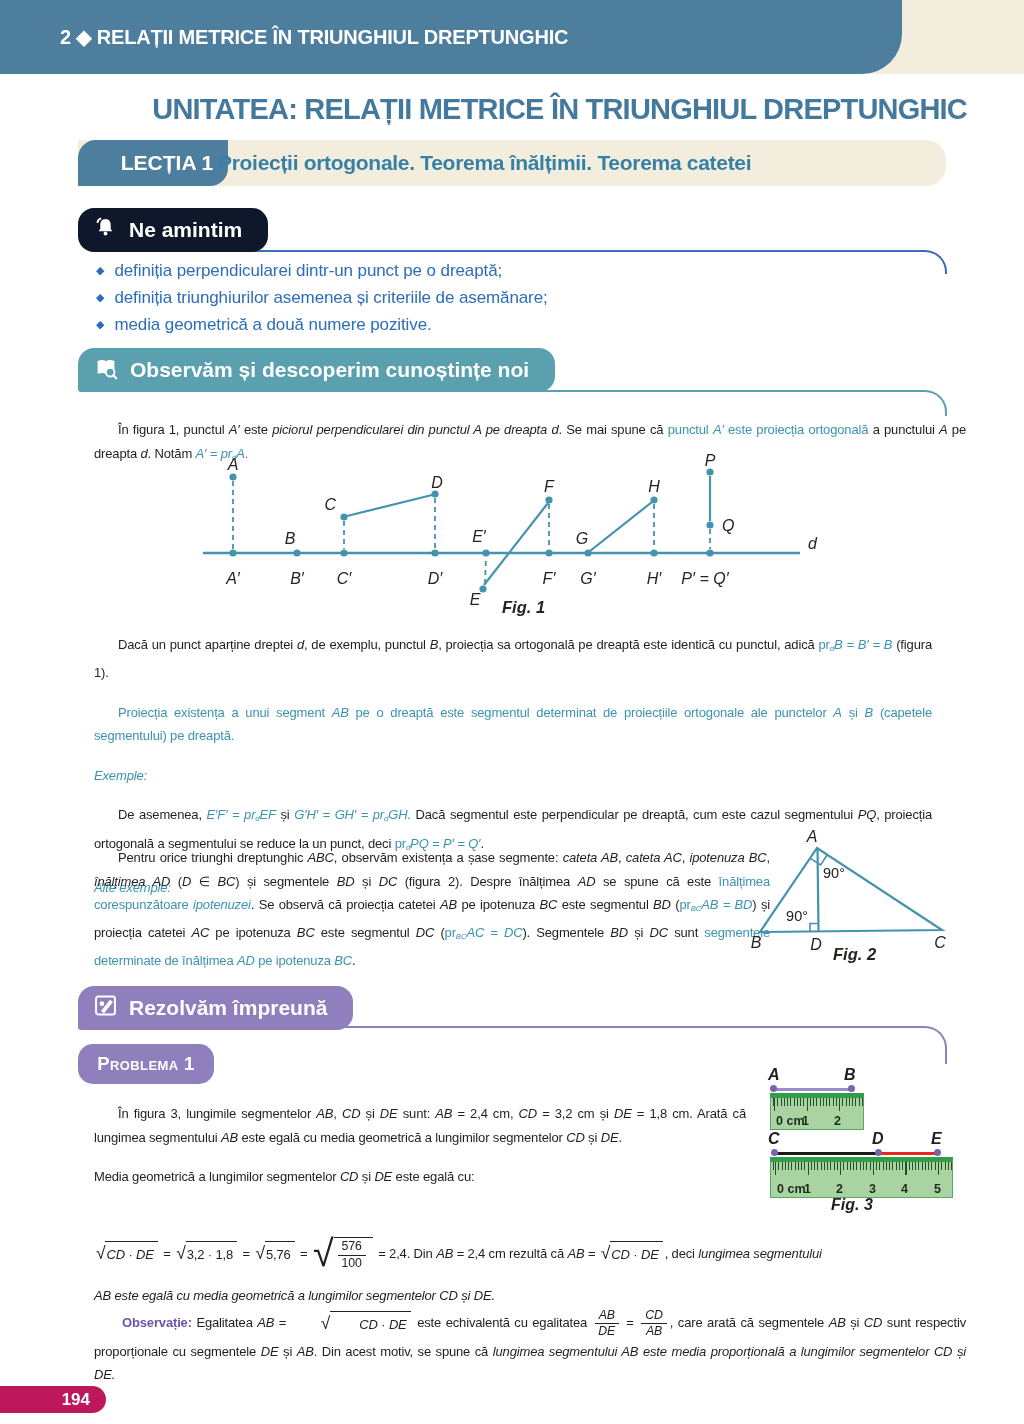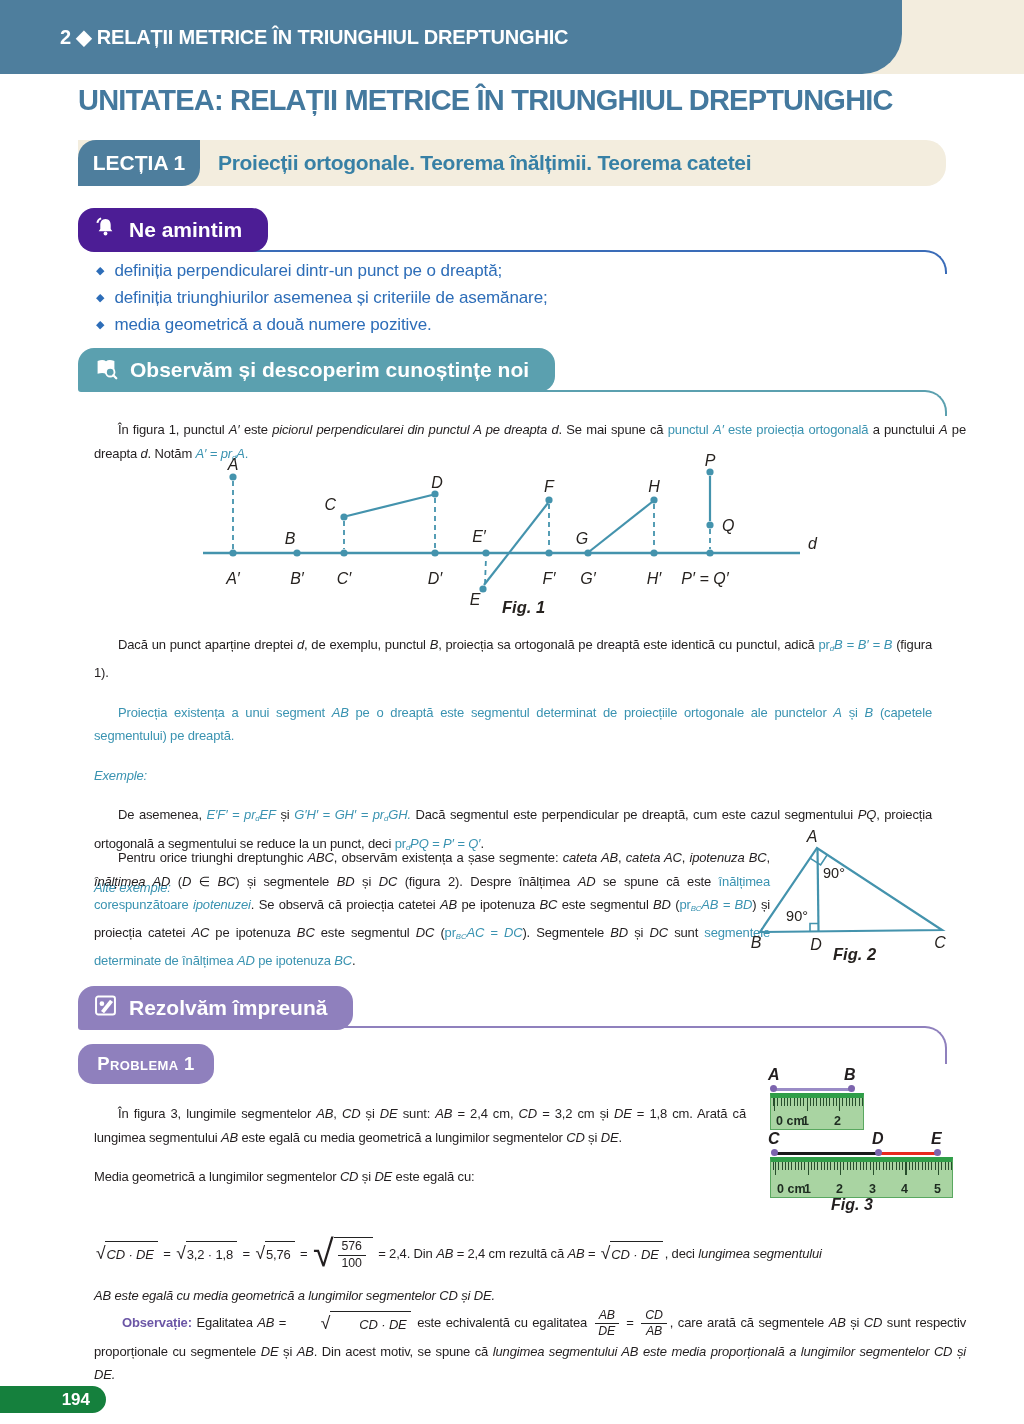--- a/index.html
+++ b/index.html
@@ -4,32 +4,32 @@
 <style>
   html,body{margin:0;padding:0;}
   body{width:1024px;height:1424px;position:relative;background:#ffffff;
        font-family:"Liberation Sans",sans-serif;color:#221e1f;overflow:hidden;}
   .abs{position:absolute;}
   
   .top-strip{left:0;top:0;width:1024px;height:74px;background:#f3edde;}
   .chapter-bar{left:0;top:0;width:902px;height:74px;background:#4e7e9d;
                border-radius:0 0 40px 0;display:flex;align-items:center;}
   .chapter-text{color:#fff;font-weight:700;font-size:20px;letter-spacing:-0.2px;margin-left:60px;}
-  .unit-title{left:78px;top:84px;width:880px;margin:0;color:#44799e;font-size:29px;
-              font-weight:700;letter-spacing:-0.8px;white-space:nowrap;}
+  .unit-title{left:78px;top:84px;width:880px;margin:9px;color:#44799e;font-size:29px;
+              font-weight:700;letter-spacing:-0.8px;white-space:nowrap;text-align:right;}
   .lesson-row{left:78px;top:140px;width:868px;height:46px;background:#f3edde;border-radius:0 20px 20px 0;}
   .lesson-badge{position:absolute;left:0;top:0;width:122px;height:46px;background:#4e7e9d;
                 border-radius:18px 0 18px 0;display:flex;align-items:center;justify-content:center;
-                color:#fff;font-weight:700;font-size:21px;}
+                color:#fff;font-weight:700;font-size:21px;padding-left:28px;}
   .lesson-title{position:absolute;left:140px;top:0;height:46px;line-height:46px;color:#3780a5;
                 font-weight:700;font-size:21px;letter-spacing:-0.3px;}
   
   .pill{display:flex;align-items:center;gap:10px;color:#fff;font-weight:700;font-size:21px;
         padding:0 26px 0 14px;height:44px;border-radius:16px 16px 16px 3px;z-index:2;white-space:nowrap;}
-  .pill-remember{left:78px;top:208px;background:#4c1d95;border-radius:16px;}
+  .pill-remember{left:78px;top:208px;background:#0f172a;border-radius:16px;}
   .pill-observe{left:78px;top:348px;background:#5ba0af;}
   .pill-solve{left:78px;top:986px;background:#8f80bd;border-radius:16px 16px 16px 3px;}
   .connector{z-index:1;border-top:2.5px solid;border-right:2.5px solid;border-top-right-radius:22px;}
   .conn-remember{left:200px;top:249.5px;width:745px;height:22px;border-color:#3a6cb8;}
   .conn-observe{left:300px;top:389.5px;width:645px;height:24px;border-color:#5ba0af;}
   .conn-solve{left:250px;top:1026px;width:695px;height:36px;border-color:#8f80bd;}
   
   .bullets{left:96px;top:261px;width:840px;}
   .bullet-row{display:flex;align-items:baseline;gap:10px;height:27px;color:#2d6db8;
               font-size:17px;letter-spacing:-0.1px;}
@@ -67,21 +67,21 @@
   .fig3 .ptlabel{position:absolute;font-style:italic;font-weight:600;font-size:16px;}
   .seg{position:absolute;height:2.6px;}
   .dot{position:absolute;width:7px;height:7px;border-radius:50%;background:#7c64ad;}
   .ruler{position:absolute;background:#a9d4a2;border:1px solid #5aa860;border-top:5px solid #2f9e48;}
   .tmin,.tmaj{position:absolute;left:0;right:0;top:0;}
   .tmin{height:8px;background:repeating-linear-gradient(90deg,#274e2c 0 1px,transparent 1px 3.26px);}
   .tmaj{height:13px;background:repeating-linear-gradient(90deg,#274e2c 0 1.3px,transparent 1.3px 32.6px);}
   .rnum{position:absolute;bottom:1px;font-size:12.5px;font-weight:600;color:#1d2b20;}
   .figcap3{position:absolute;font-weight:700;font-style:italic;font-size:16px;}
   
-  .page-tab{left:0;top:1386px;width:106px;height:27px;background:#15803d;border-radius:0 14px 14px 0;
+  .page-tab{left:0;top:1386px;width:106px;height:27px;background:#be185d;border-radius:0 14px 14px 0;
             color:#fff;font-weight:700;font-size:17px;display:flex;align-items:center;
             justify-content:flex-end;padding-right:16px;box-sizing:border-box;}
 </style>
 </head>
 <body>
 
 <div class="top-strip abs">
   <div class="chapter-bar">
     <span class="chapter-text">2 ◆ RELAȚII METRICE ÎN TRIUNGHIUL DREPTUNGHIC</span>
   </div>

